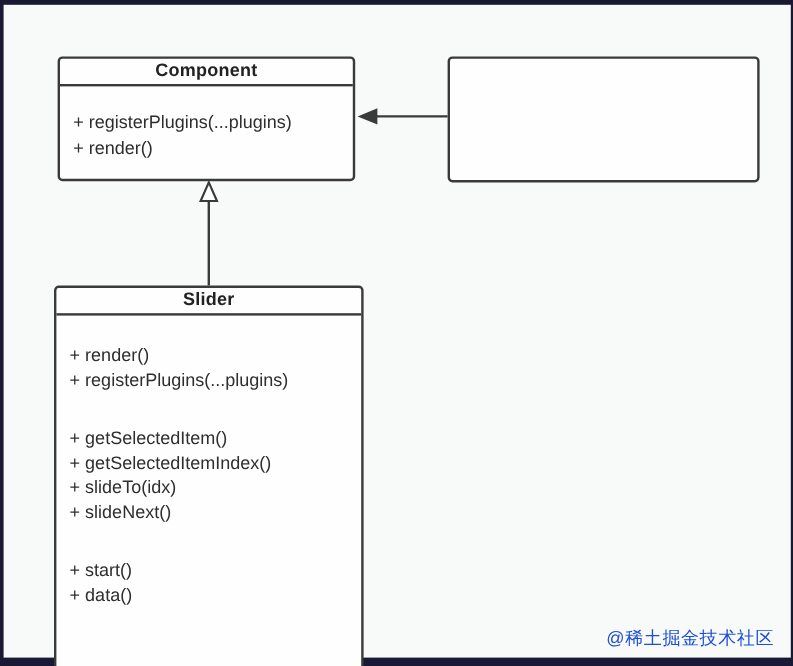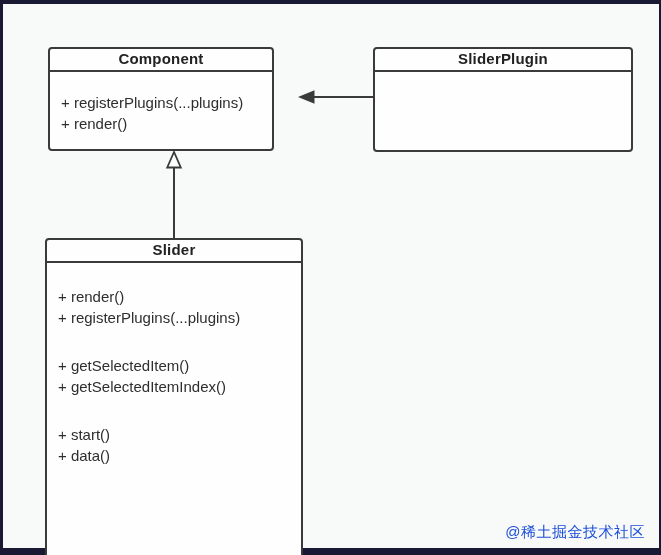--- a/index.html
+++ b/index.html
@@ -44,21 +44,21 @@
     border-bottom: 2px solid #3a3a3a;
     color: #222222;
     letter-spacing: 0.2px;
   }
   .uml-body {
     font-size: 15px;
     line-height: 20.5px;
     padding: 4px 8px 0 11px;
     color: #2e2e2e;
   }
-  .box-component  { left: 45px;  top: 43px;  width: 226px; height: 104px; }
+  .box-component  { left: 45px;  top: 43px;  width: 248px; height: 104px; }
   .box-component  .uml-body { padding-top: 21px; }
   .box-sliderplugin { left: 370px; top: 43px;  width: 260px; height: 105px; }
   .box-sliderplugin .uml-body { padding-top: 21px; }
   .box-slider     { left: 42px;  top: 234px; width: 258px; height: 322px; }
   .box-slider     .uml-body { padding-top: 24px; }
   .method-group + .method-group { margin-top: 28px; }
   .box-slider .method-group:nth-child(3) { }
   .method { white-space: nowrap; }
   .watermark {
     position: absolute;
@@ -93,33 +93,34 @@
       <div class="uml-title">Component</div>
       <div class="uml-body">
         <div class="method-group">
           <div class="method">+ registerPlugins(...plugins)</div>
           <div class="method">+ render()</div>
         </div>
       </div>
     </div>
 
     <div class="uml-class box-sliderplugin">
-      <div class="uml-title">SliderPlugin</div>
     </div>
 
     <div class="uml-class box-slider">
       <div class="uml-title">Slider</div>
       <div class="uml-body">
         <div class="method-group">
           <div class="method">+ render()</div>
           <div class="method">+ registerPlugins(...plugins)</div>
         </div>
         <div class="method-group">
           <div class="method">+ getSelectedItem()</div>
           <div class="method">+ getSelectedItemIndex()</div>
+          <div class="method">+ slideTo(idx)</div>
+          <div class="method">+ slideNext()</div>
         </div>
         <div class="method-group">
           <div class="method">+ start()</div>
           <div class="method">+ data()</div>
         </div>
       </div>
     </div>
 
     <div class="watermark">@稀土掘金技术社区</div>
   </div>

